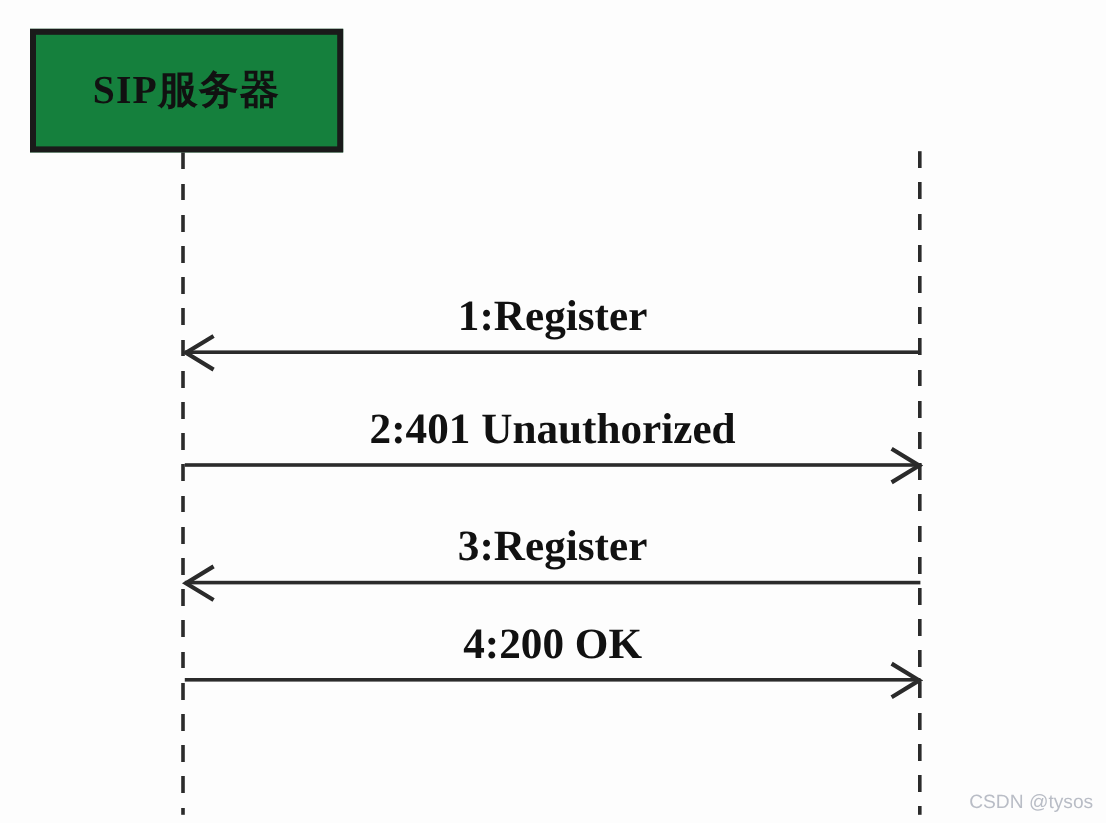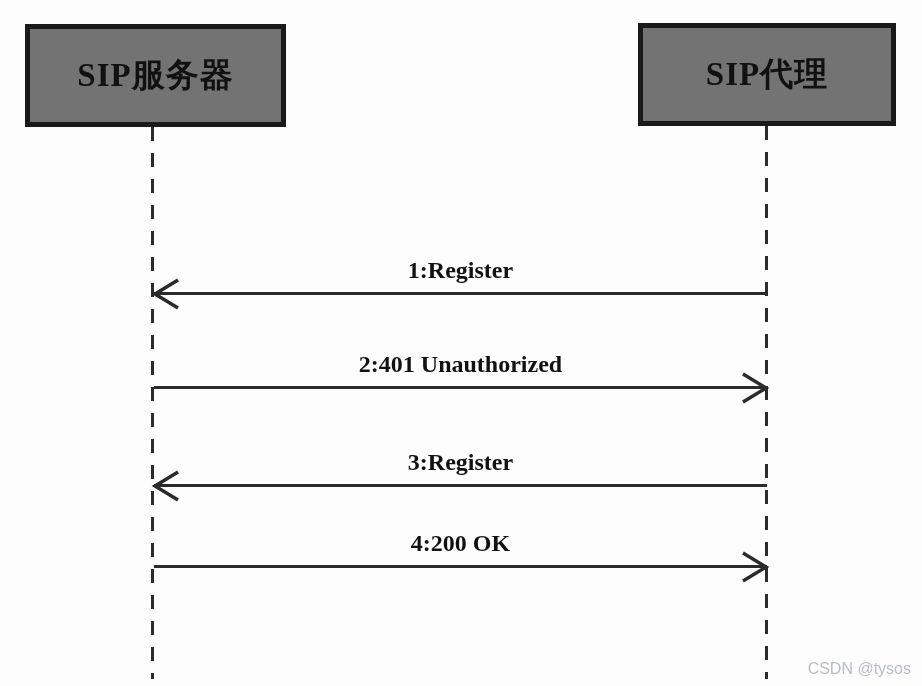--- a/index.html
+++ b/index.html
@@ -11,21 +11,21 @@
     overflow: hidden;
     font-family: "Liberation Serif", "DejaVu Serif", serif;
     color: var(--text, #111111);
   }
 
   
   .actor-box {
     position: absolute;
     box-sizing: border-box;
     border: 5px solid var(--border, #1a1a1a);
-    background: #737373;
+    background: #15803d;
     display: flex;
     align-items: center;
     justify-content: center;
   }
   .actor-left  { left: 25px;  top: 24px; width: 261px; height: 103px; }
   .actor-right { left: 638px; top: 23px; width: 258px; height: 103px; }
   .actor-label {
     font-size: 33px;
     font-weight: 600;
     letter-spacing: 1px;
@@ -55,21 +55,21 @@
   .msg-line {
     position: absolute;
     left: 0; right: 0; top: -1px;
     height: 3px;
     background: var(--line, #2b2b2b);
   }
   .msg-label {
     position: absolute;
     left: 0; right: 0; bottom: 9px;
     text-align: center;
-    font-size: 24px;
+    font-size: 36px;
     font-weight: 600;
     white-space: nowrap;
   }
   .head { position: absolute; top: -16px; width: 30px; height: 34px; }
   .head-left  { left: -3px; }
   .head-right { right: -3px; }
   .head path { stroke: var(--line, #2b2b2b); stroke-width: 3.5; fill: none; }
 
   
   .watermark {
@@ -83,23 +83,20 @@
 </style>
 </head>
 <body>
 
 <div class="canvas">
 
   <div class="actor-box actor-left">
     <span class="actor-label">SIP服务器</span>
   </div>
 
-  <div class="actor-box actor-right">
-    <span class="actor-label">SIP代理</span>
-  </div>
 
   <div class="lifeline lifeline-left"></div>
   <div class="lifeline lifeline-right"></div>
 
   <div class="message msg-1 dir-left">
     <div class="msg-label">1:Register</div>
     <div class="msg-line"></div>
     <svg class="head head-left" viewBox="0 0 30 34">
       <path d="M27 3 L4 17 L27 31"></path>
     </svg>

